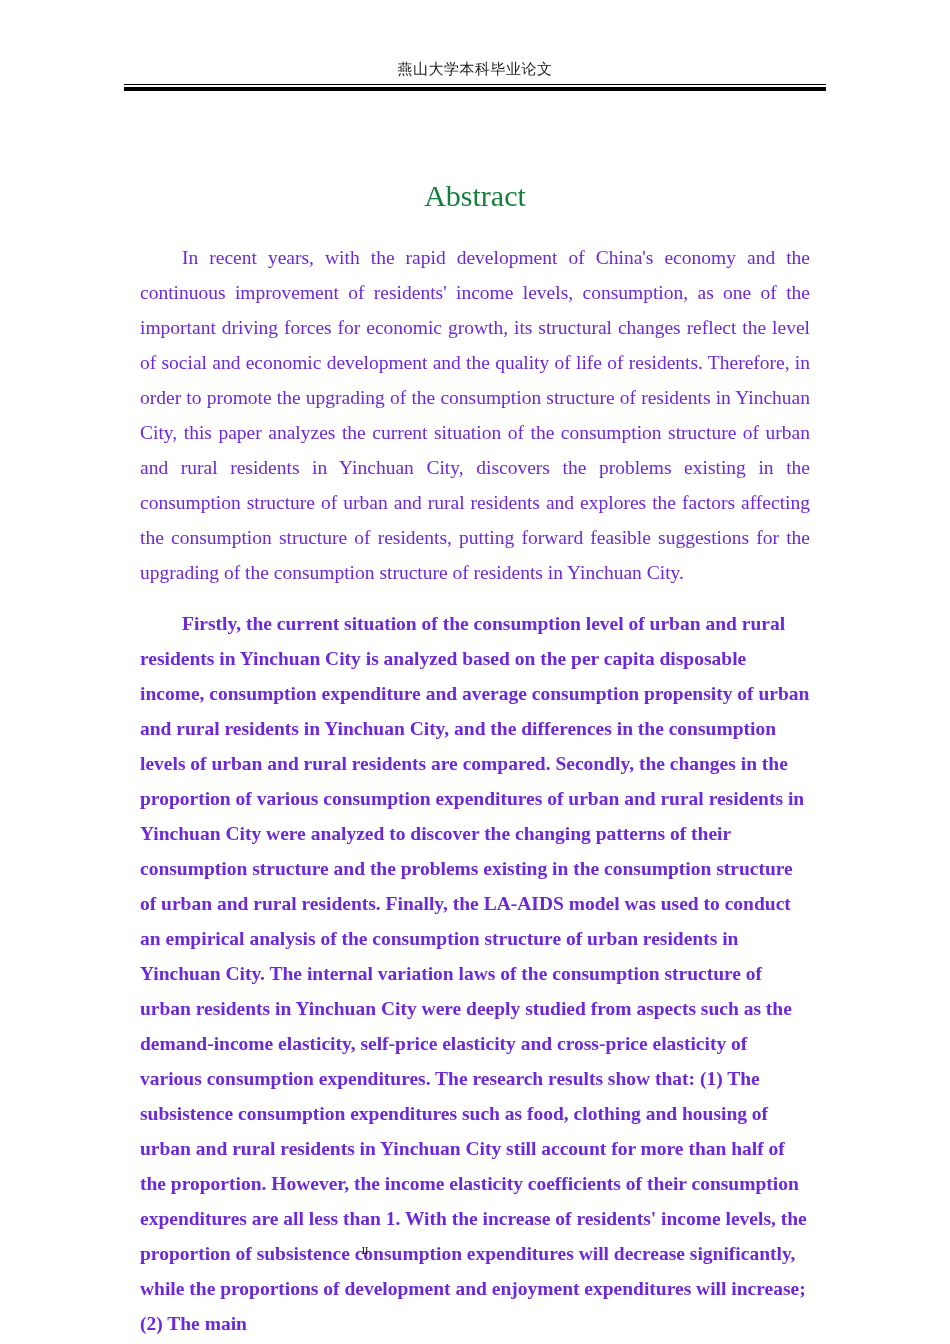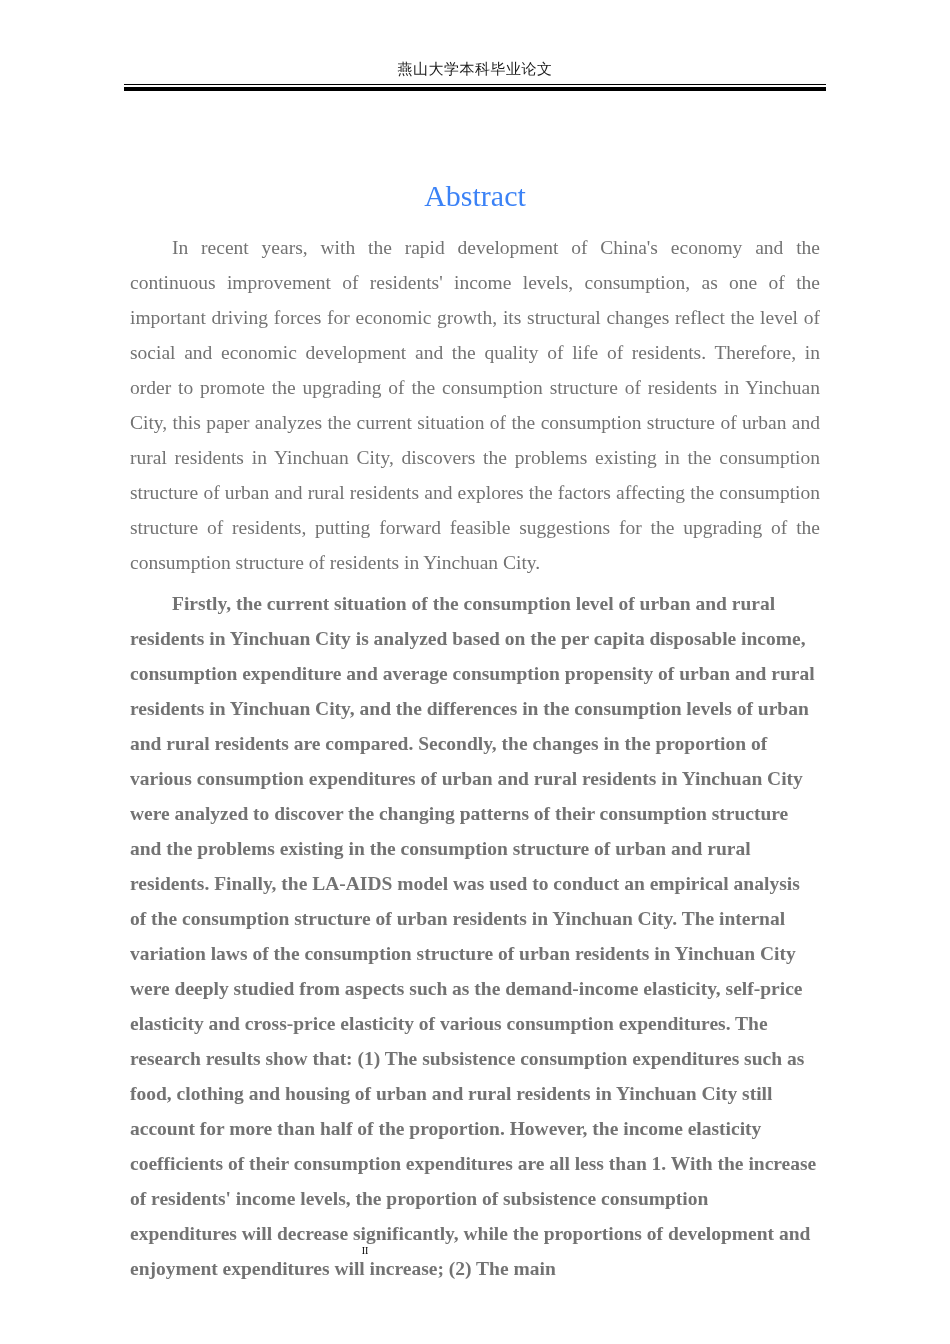--- a/index.html
+++ b/index.html
@@ -56,38 +56,38 @@
   
   .doc-title {
     position: absolute;
     left: 124px;
     top: 157px;
     width: 702px;
     text-align: center;
     font-size: 30px;
     line-height: 38px;
     font-weight: normal;
-    color: #3b82f6;
+    color: #15803d;
   }
 
   
   .body-text {
     position: absolute;
     left: 124px;
     top: 224px;
     width: 702px;
   }
   .para {
-    margin: 6px;
+    margin: 16px;
     text-align: justify;
     text-justify: inter-word;
     font-size: 19.5px;
     line-height: 35px;
     text-indent: 42px;
-    color: #737373;
+    color: #6d28d9;
     hyphens: none;
   }
   .para + .para {
     margin-top: 0;
   }
   .para:last-child {
     text-align: left;
     font-weight: bold;
   }
 

